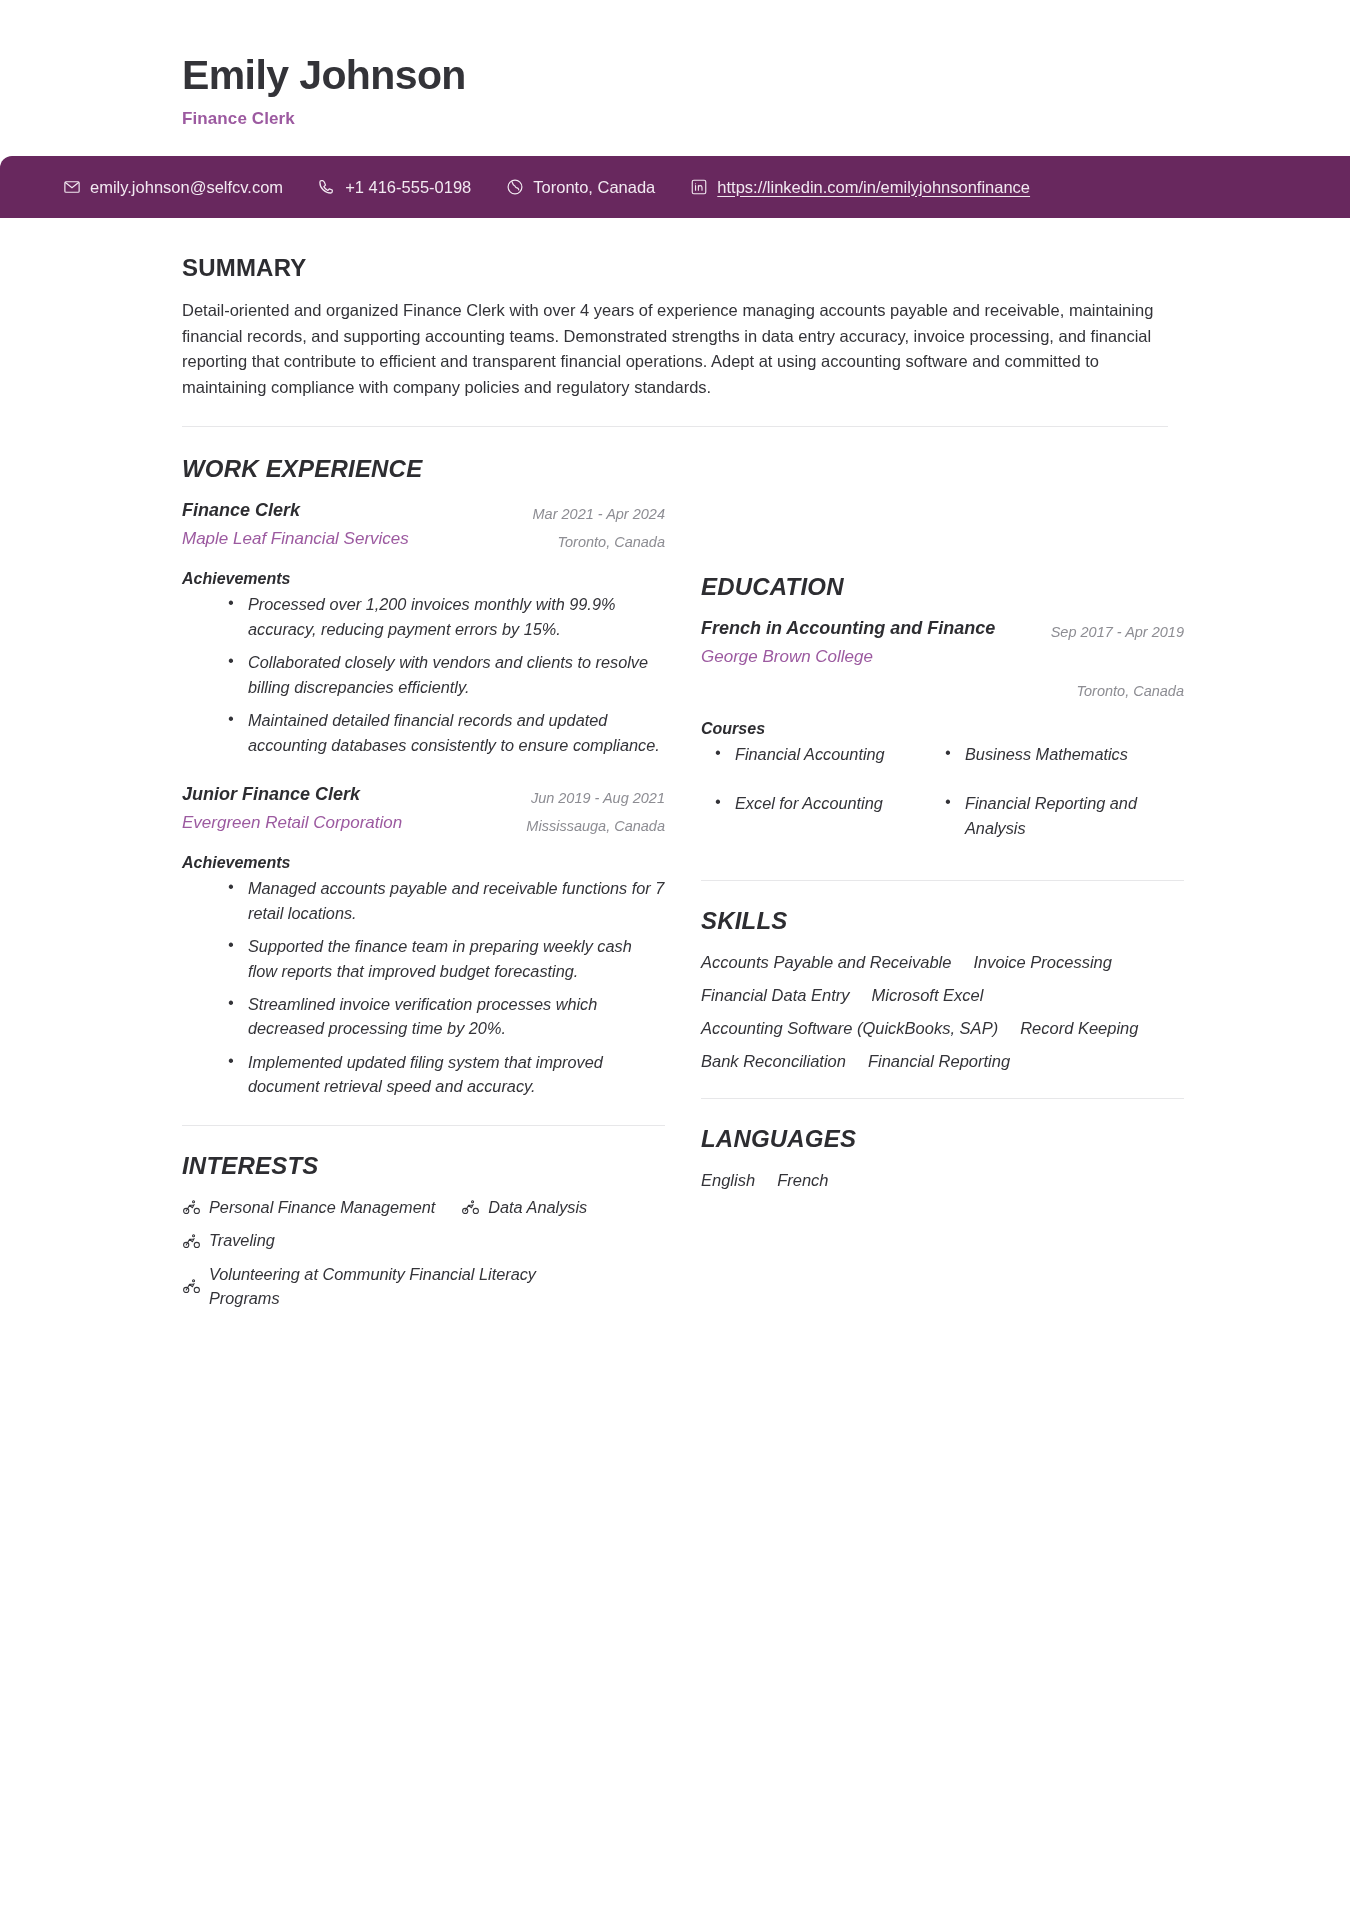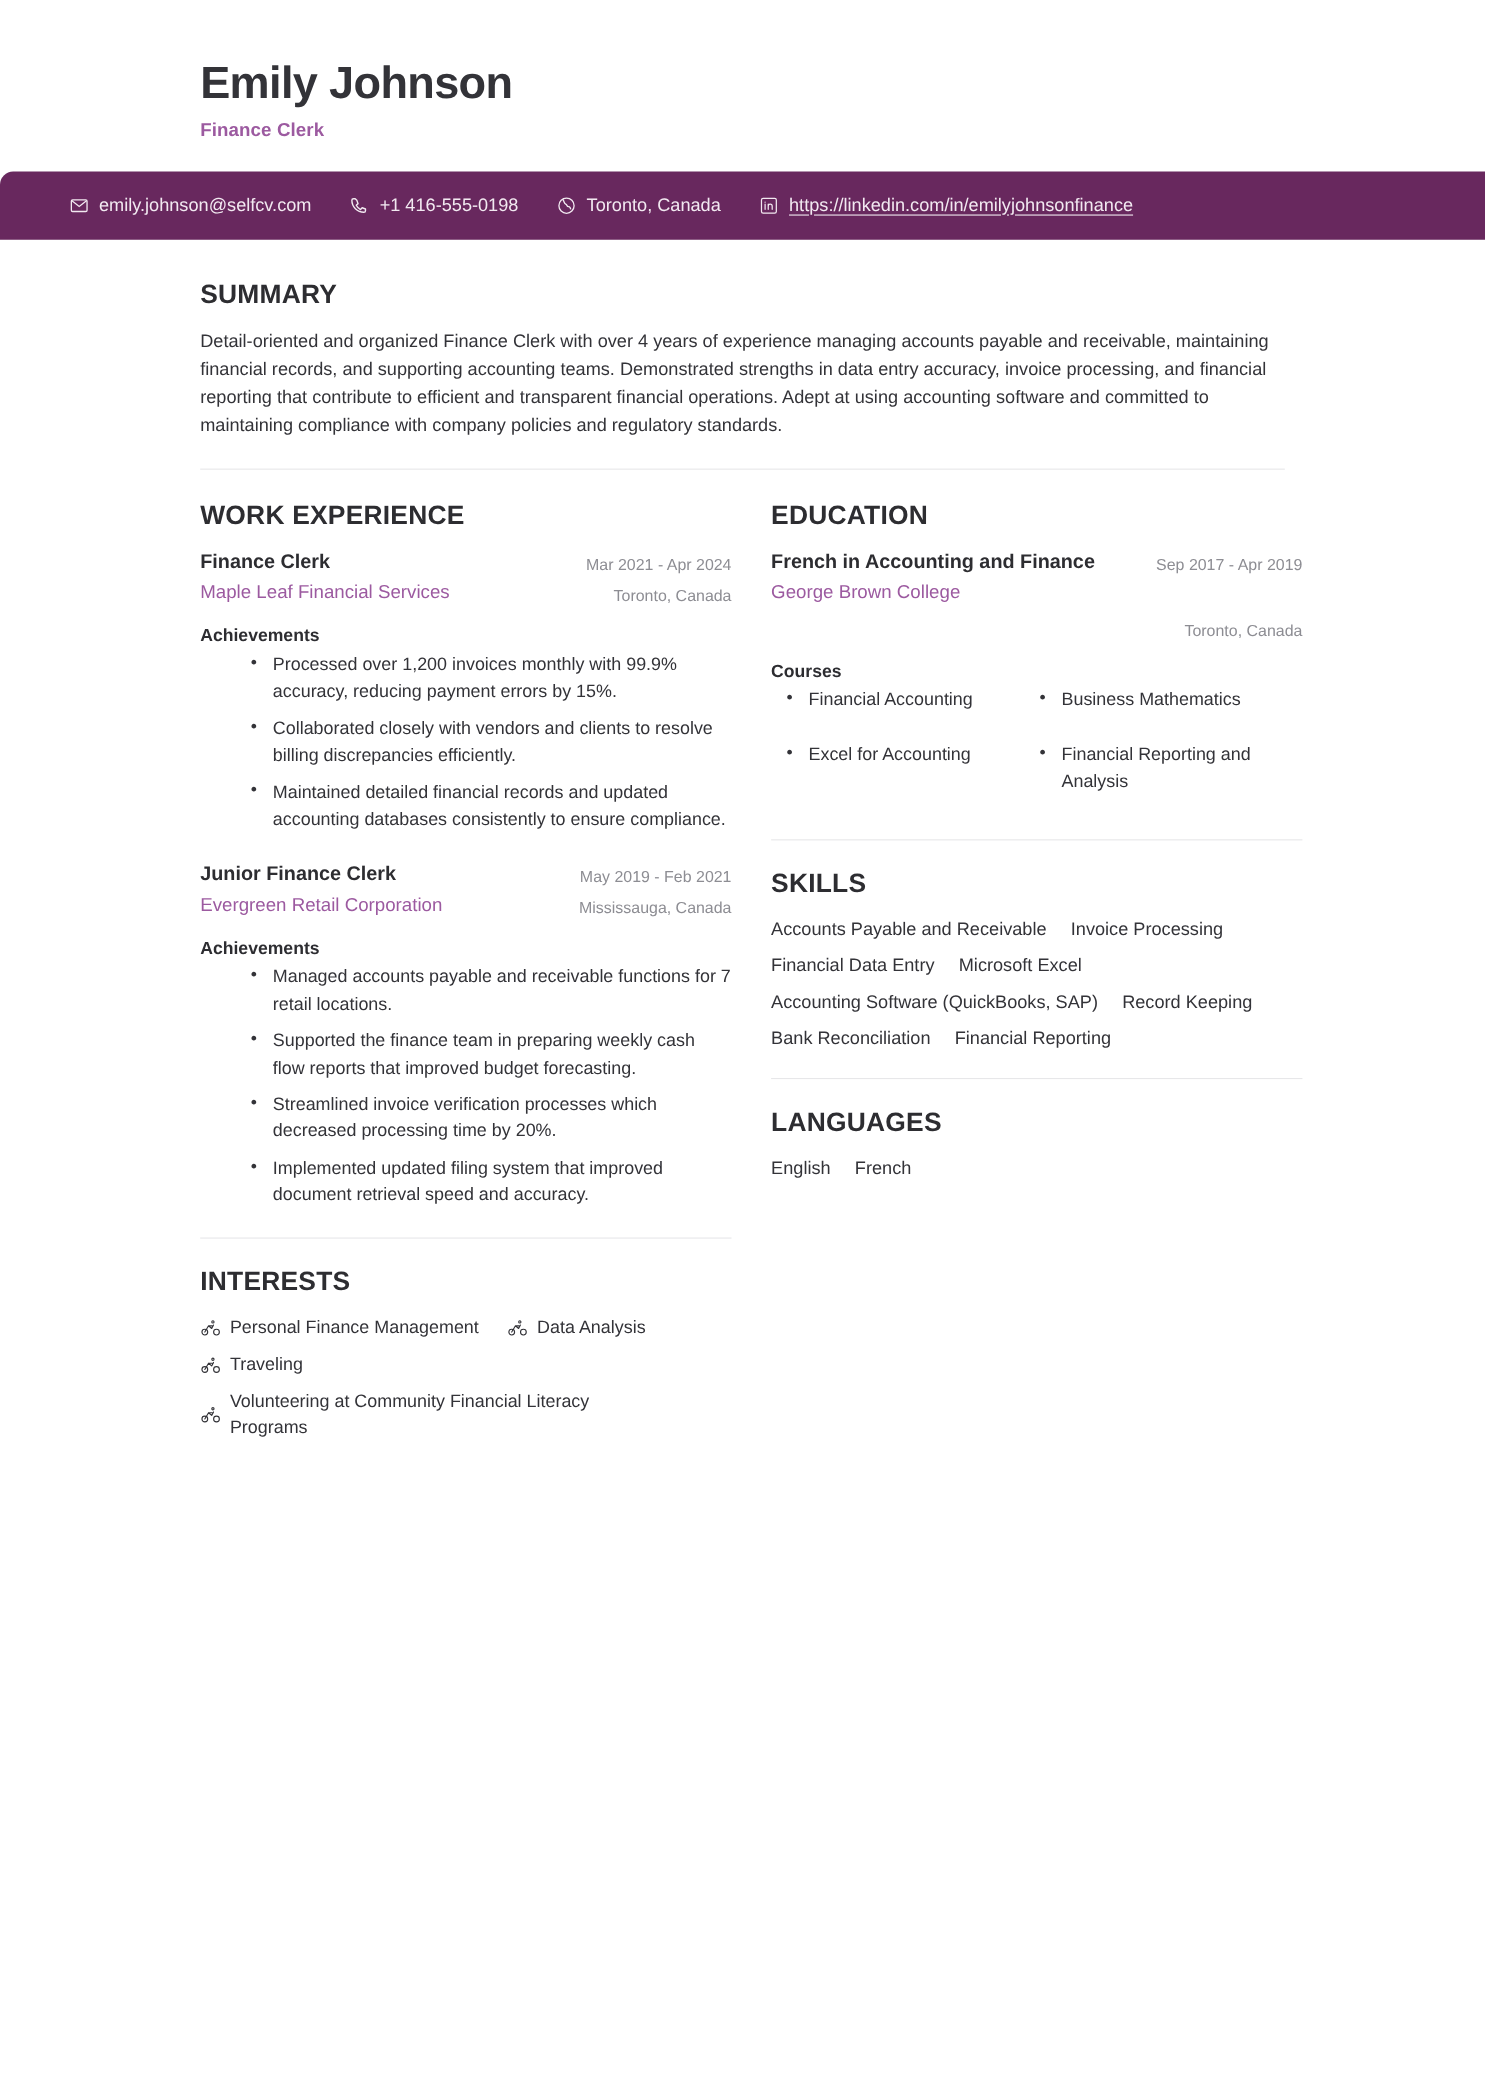--- a/index.html
+++ b/index.html
@@ -98,21 +98,22 @@
   .divider {
     height: 1px;
     background: #e7e7e9;
     margin: 26px 62px 0 62px;
   }
 
   
   .body-cols {
     display: flex;
     padding: 0 62px;
-    align-items: flex-start;
+    align-items: center;
+    font-style: italic;
   }
   .col-left {
     width: 483px;
     flex: none;
     padding-top: 28px;
     box-sizing: border-box;
   }
   .col-gap { width: 36px; flex: none; }
   .col-right {
     width: 483px;
@@ -336,21 +337,21 @@
           </ul>
         </div>
 
         <div class="entry-block">
           <div class="entry-head">
             <div class="entry-left">
               <div class="entry-role">Junior Finance Clerk</div>
               <div class="entry-org">Evergreen Retail Corporation</div>
             </div>
             <div class="entry-right">
-              <div>May 2019 - Feb 2021</div>
+              <div>Jun 2019 - Aug 2021</div>
               <div>Mississauga, Canada</div>
             </div>
           </div>
           <div class="entry-sub-label">Achievements</div>
           <ul class="bullets">
             <li>Managed accounts payable and receivable functions for 7 retail locations.</li>
             <li>Supported the finance team in preparing weekly cash flow reports that improved budget forecasting.</li>
             <li>Streamlined invoice verification processes which decreased processing time by 20%.</li>
             <li>Implemented updated filing system that improved document retrieval speed and accuracy.</li>
           </ul>

